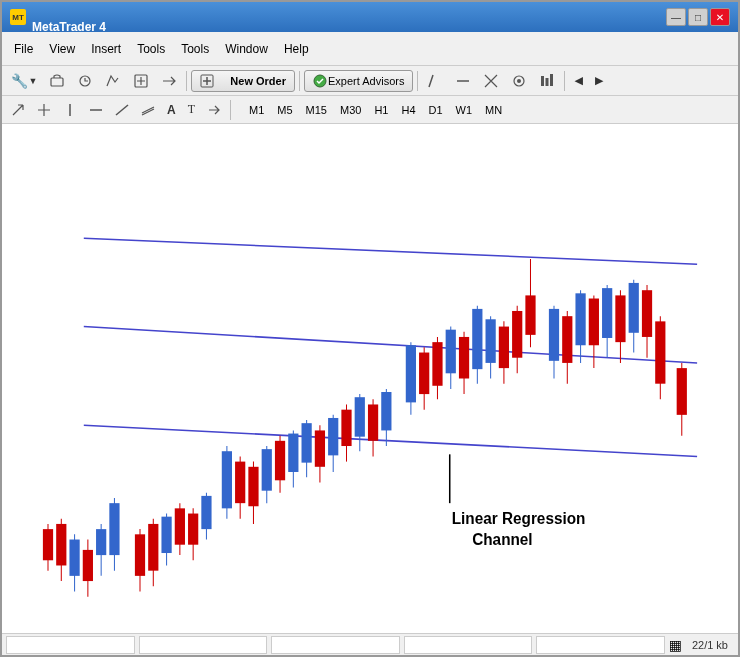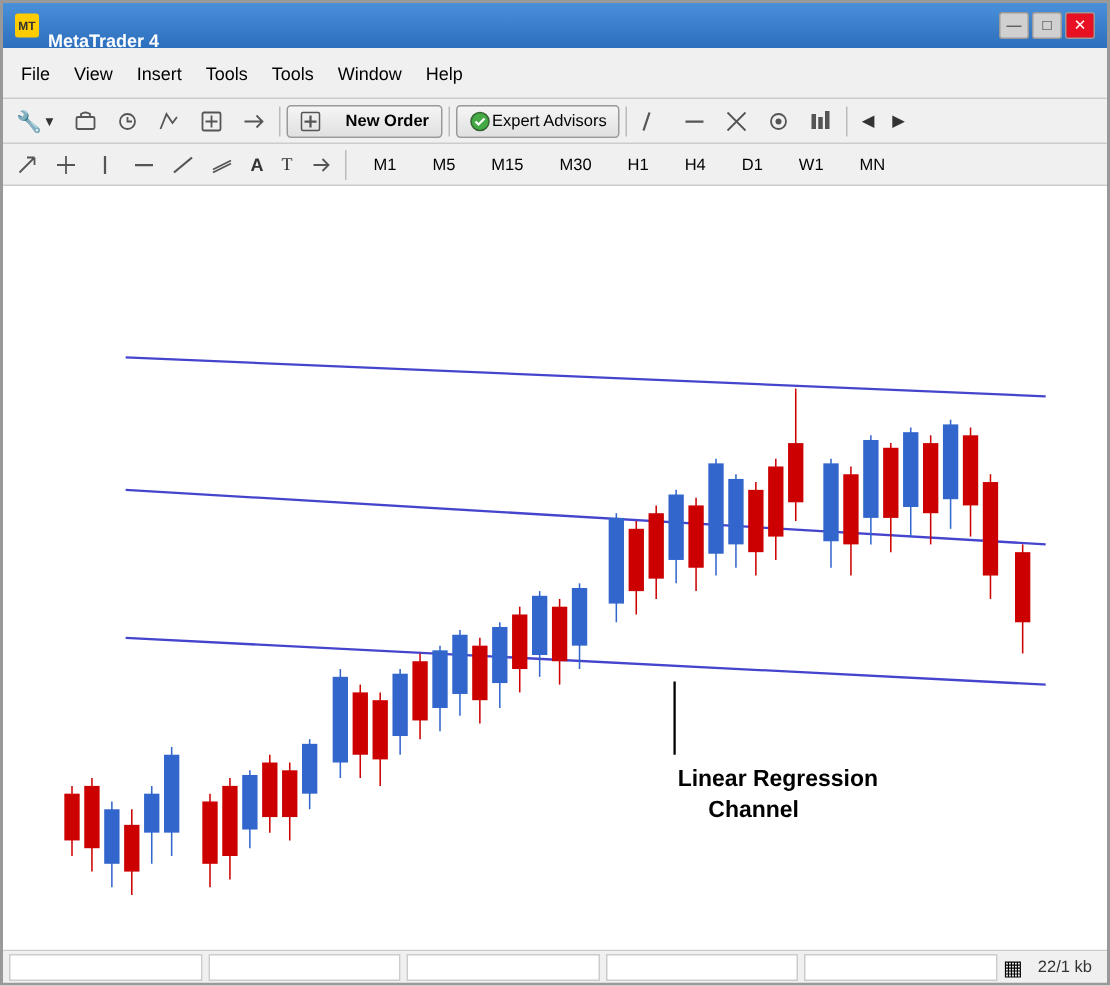--- a/index.html
+++ b/index.html
@@ -149,21 +149,21 @@
       padding: 2px 4px;
       border-bottom: 1px solid #ccc;
       gap: 2px;
       flex-shrink: 0;
     }
 
     
     .toolbar-tf {
       display: flex;
       align-items: center;
-      gap: 12px;
+      gap: 1px;
       margin-left: 8px;
       justify-content: flex-end;
     }
     .tf-btn {
       padding: 2px 5px;
       font-size: 11px;
       cursor: pointer;
       border: 1px solid transparent;
       border-radius: 2px;
       color: #000;

